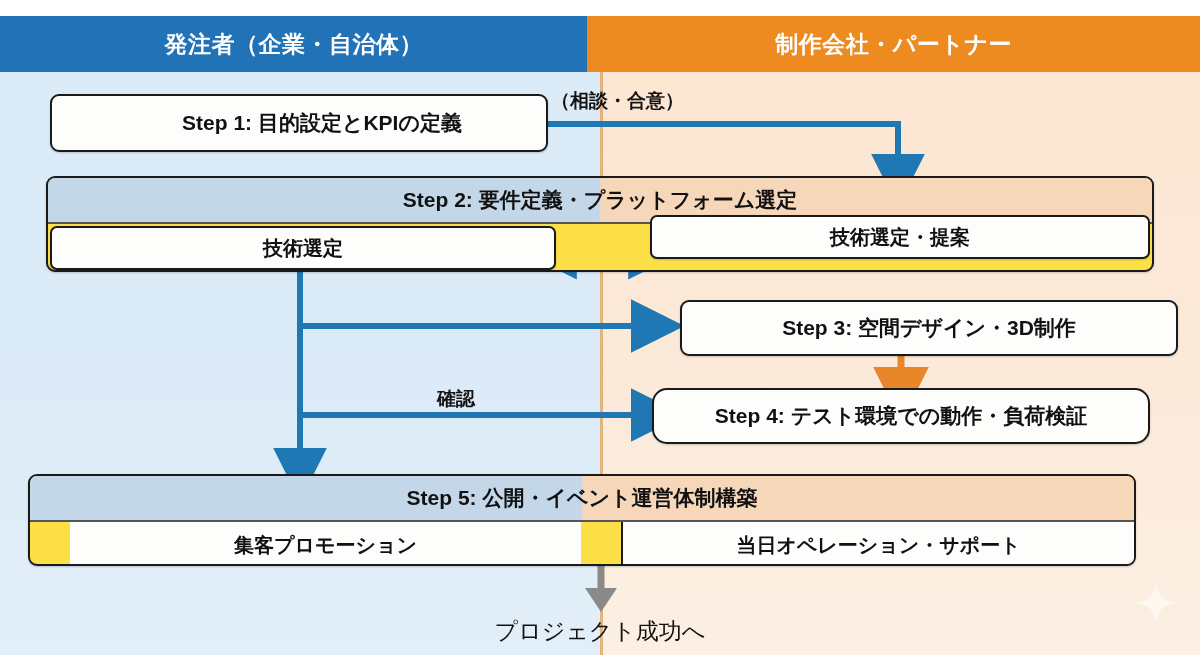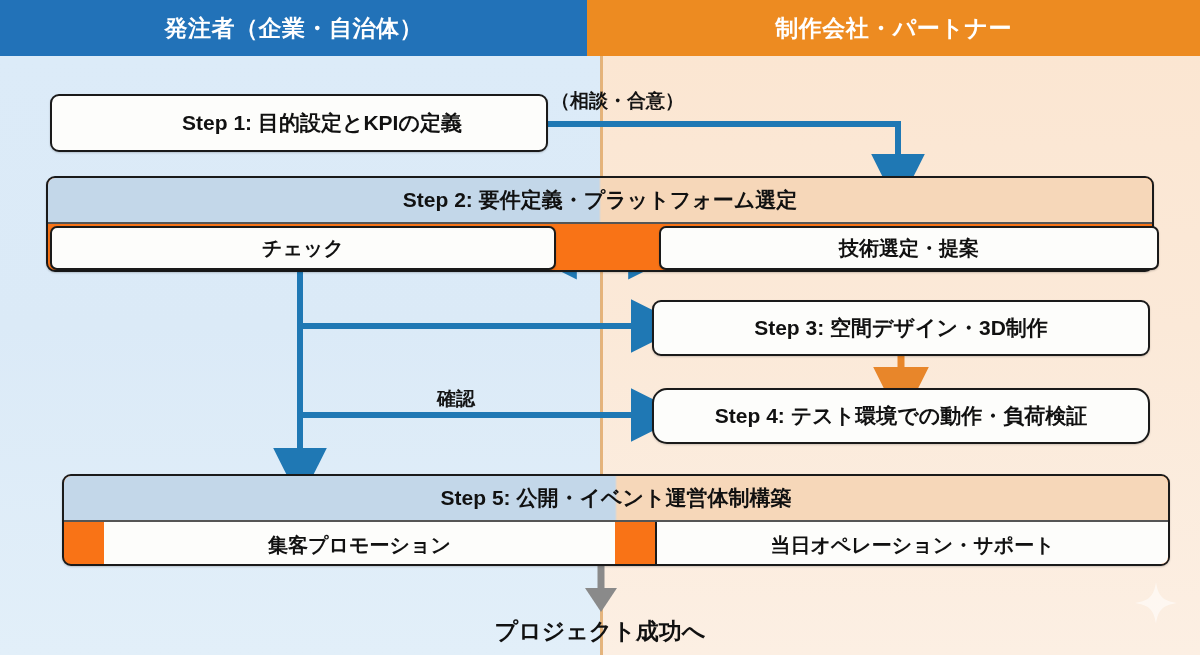--- a/index.html
+++ b/index.html
@@ -55,20 +55,21 @@
   }
   .header-half {
     height: 56px;
     display: flex;
     align-items: center;
     justify-content: center;
     color: #ffffff;
     font-weight: bold;
     font-size: 23px;
     letter-spacing: .5px;
+    margin-top: 16px;
   }
   .header-left  { width: 601px; background: #2272b8; }
   .header-right { width: 627px; background: #ed8b21; }
 
   
   .sparkle {
     position: absolute;
     right: 22px;
     bottom: 30px;
     width: 44px;
@@ -93,21 +94,21 @@
   .box-lg { font-size: 21px; }
   .box-md { font-size: 20px; }
 
   
   .group {
     position: absolute;
     box-sizing: border-box;
     border: 2.5px solid #1a1a1a;
     border-radius: 9px;
     overflow: hidden;
-    background: #f97316;
+    background: #fde047;
     box-shadow: 0 1px 2px rgba(0,0,0,.18);
   }
   .group-head {
     height: 44px;
     display: flex;
     align-items: center;
     justify-content: center;
     font-weight: bold;
     font-size: 21px;
     color: #111111;
@@ -148,21 +149,21 @@
     font-weight: bold;
     color: #141414;
     white-space: nowrap;
   }
   .flabel-md { font-size: 19px; }
 
   .goal {
     position: absolute;
     width: 1200px;
     text-align: center;
-    font-weight: bold;
+    font-weight: normal;
     font-size: 23px;
     color: #111111;
   }
 </style>
 </head>
 <body>
 
 <div id="canvas">
 
   <div class="pane pane-left"></div>
@@ -215,28 +216,28 @@
       <path d="M601,566 L601,592" fill="none" stroke="#8a8a8a" stroke-width="7"></path>
       <path d="M585,588 L617,588 L601,612 Z" fill="#8a8a8a"></path>
     </g>
   </svg>
 
   <div class="box box-lg" style="left:50px; top:94px; width:498px; height:58px;padding-left:46px;">Step 1: 目的設定とKPIの定義</div>
 
   <div class="group" style="left:46px; top:176px; width:1108px; height:96px;">
     <div class="group-head">Step 2: 要件定義・プラットフォーム選定</div>
   </div>
-  <div class="box box-md" style="left:50px; top:226px; width:506px; height:44px; border-radius:7px;">チェック</div>
-  <div class="box box-md" style="left:650px; top:226px; width:500px; height:44px; border-radius:7px;margin-left:9px;">技術選定・提案</div>
-
-  <div class="box box-lg" style="left:652px; top:300px; width:498px; height:56px;">Step 3: 空間デザイン・3D制作</div>
+  <div class="box box-md" style="left:50px; top:226px; width:506px; height:44px; border-radius:7px;">技術選定</div>
+  <div class="box box-md" style="left:650px; top:215px; width:500px; height:44px; border-radius:7px;">技術選定・提案</div>
+
+  <div class="box box-lg" style="left:680px; top:300px; width:498px; height:56px;">Step 3: 空間デザイン・3D制作</div>
 
   <div class="box box-lg" style="left:652px; top:388px; width:498px; height:56px;border-radius:15px;">Step 4: テスト環境での動作・負荷検証</div>
 
-  <div class="group" style="left:62px; top:474px; width:1108px; height:92px;">
+  <div class="group" style="left:28px; top:474px; width:1108px; height:92px;">
     <div class="group-head">Step 5: 公開・イベント運営体制構築</div>
     <div class="group-body">
       <div class="group-cell">集客プロモーション</div>
       <div class="group-cell">当日オペレーション・サポート</div>
     </div>
   </div>
 
   <div class="flabel flabel-md" style="left:551px; top:88px;">（相談・合意）</div>
 
 

